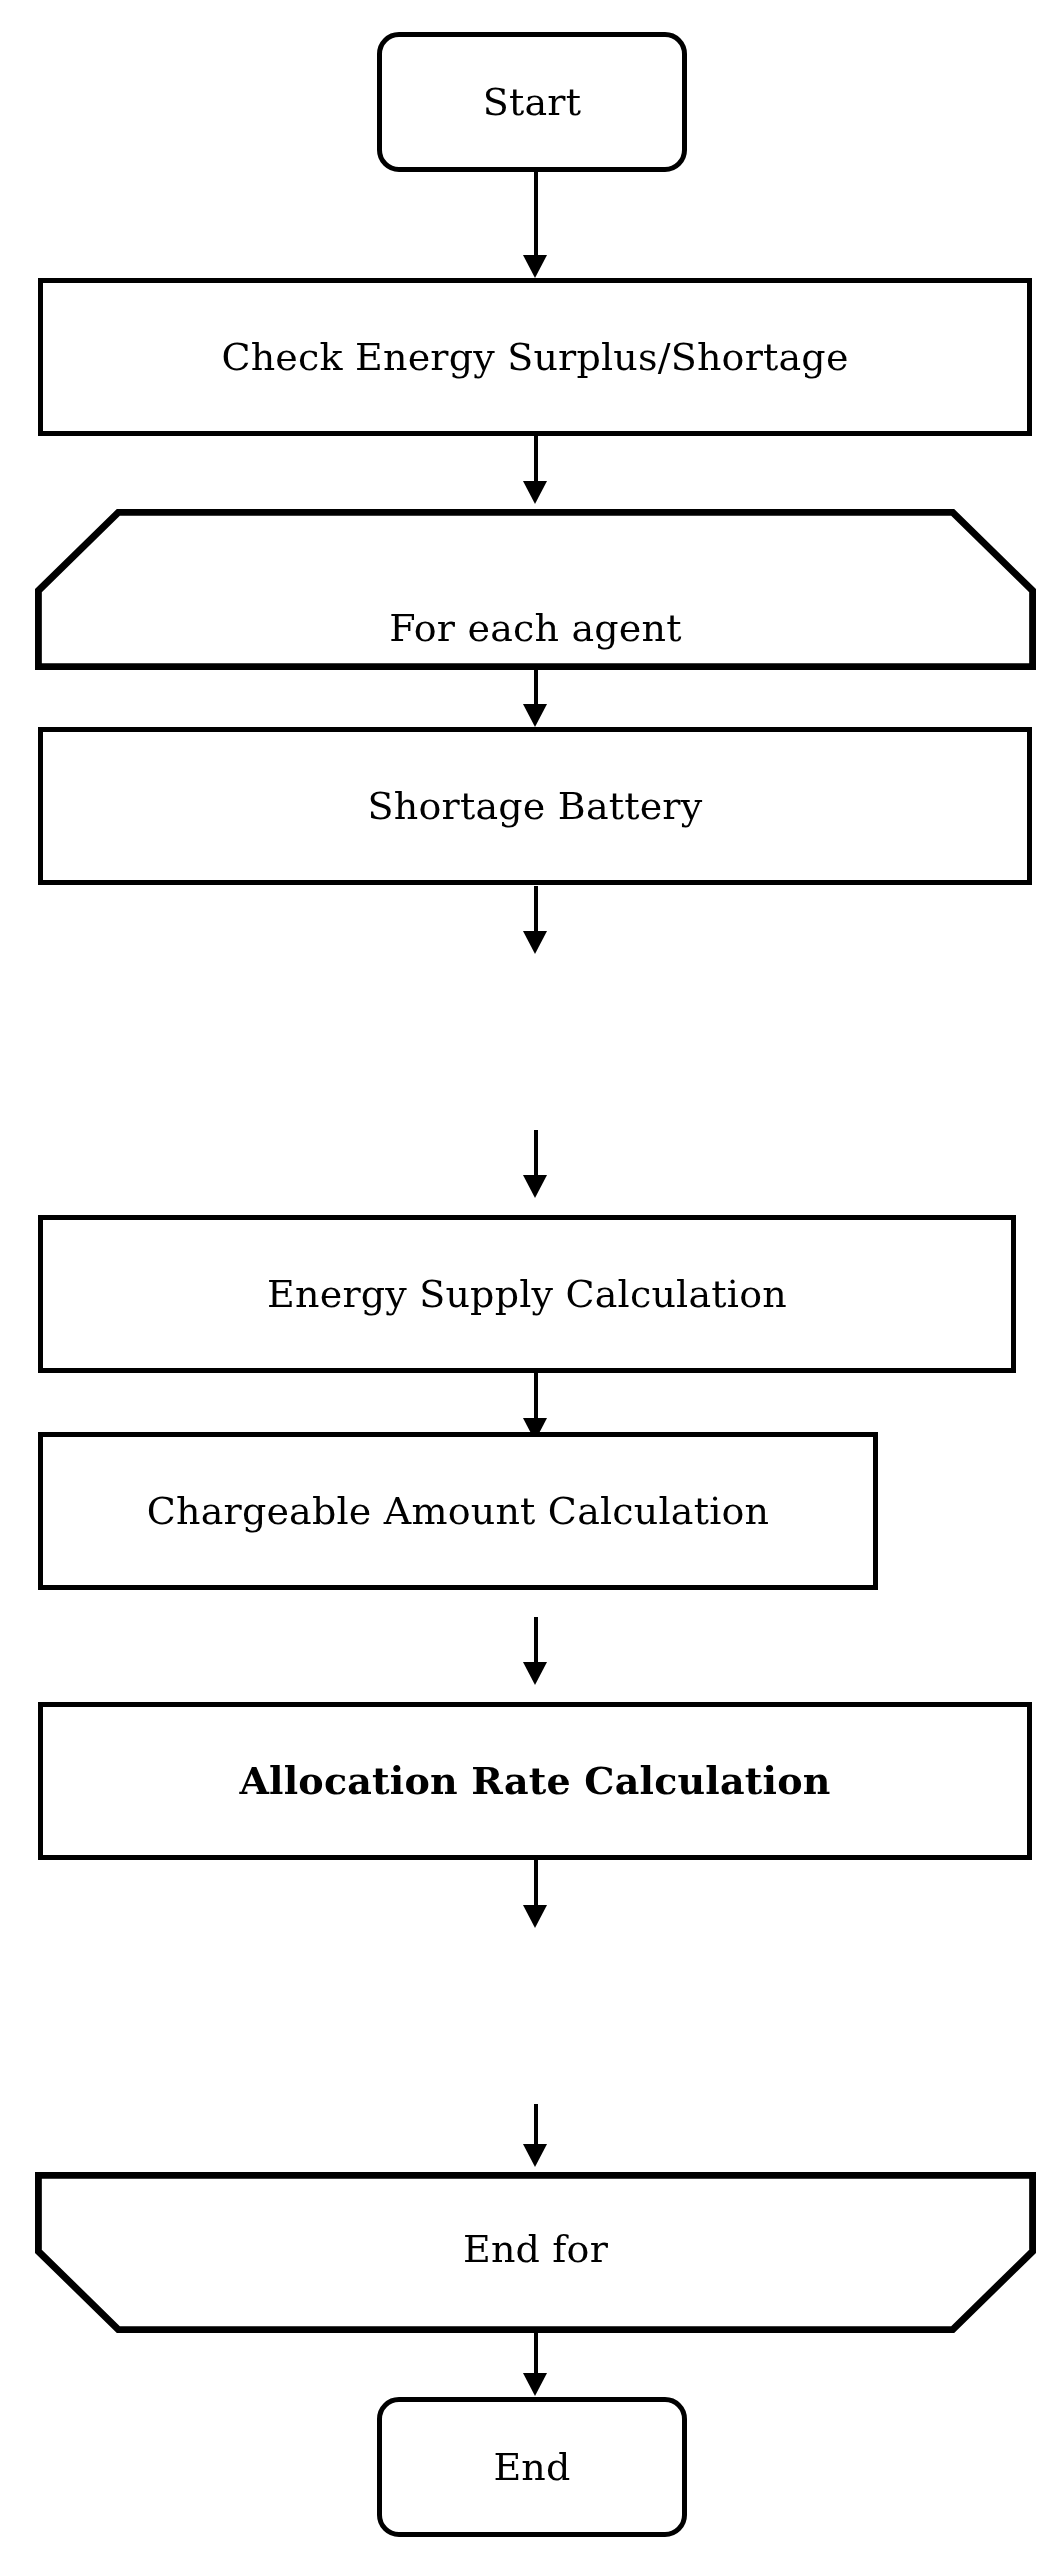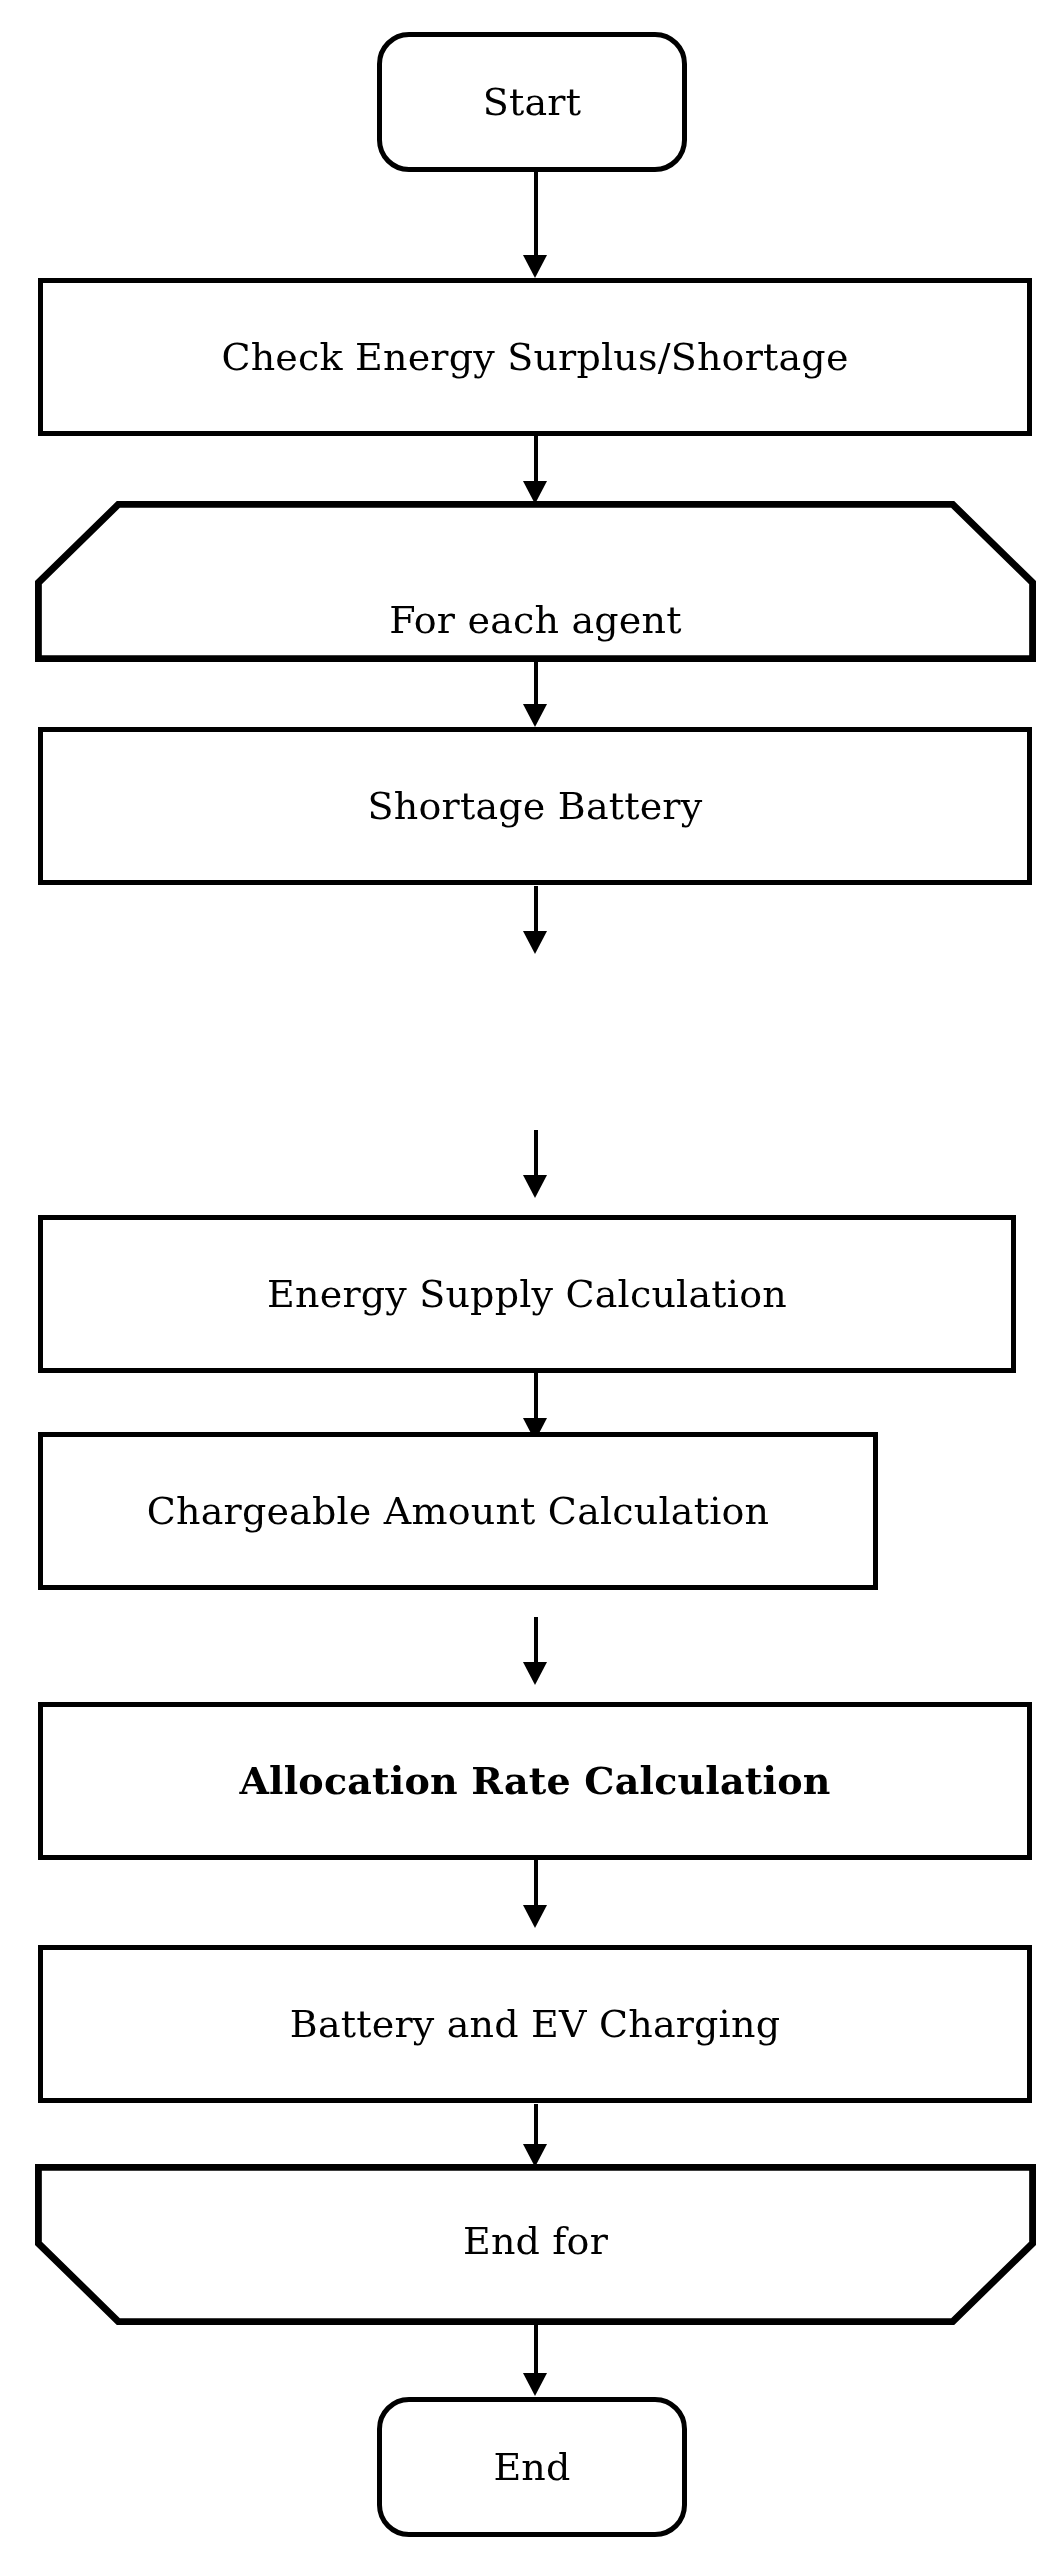--- a/index.html
+++ b/index.html
@@ -33,31 +33,32 @@
     font-size: 38px;
     line-height: 1;
     letter-spacing: 0.2px;
     color: #000000;
     white-space: nowrap;
     font-family: "DejaVu Serif", "Liberation Serif", serif;
   }
   
   .node.terminator {
     border: 5.8px solid #000000;
-    border-radius: 32px;
+    border-radius: 22px;
     background: #ffffff;
   }
   
   .node.process {
     border: 5.8px solid #000000;
     background: #ffffff;
   }
   
   .node.loop {
     background: transparent;
+    margin-top: 8px;
   }
   .node.loop svg {
     position: absolute;
     left: 0;
     top: 0;
     width: 100%;
     height: 100%;
     z-index: 1;
   }
   .node.loop .node-label {
@@ -158,23 +159,20 @@
 
   <div class="node process" style="left:38px; top:1702px; width:994px; height:158px;font-weight:bold;">
     <span class="node-label">Allocation Rate Calculation</span>
   </div>
 
   <div class="connector" style="left:534px; top:1860px; width:4.2px; height:68px;">
     <div class="shaft" style="height:48px;"></div>
     <div class="head" style="top:45px;"></div>
   </div>
 
-  <div class="node process" style="left:38px; top:1945px; width:994px; height:158px;">
-    <span class="node-label">Battery and EV Charging</span>
-  </div>
 
   <div class="connector" style="left:534px; top:2104px; width:4.2px; height:63px;">
     <div class="shaft" style="height:43px;"></div>
     <div class="head" style="top:40px;"></div>
   </div>
 
   <div class="node loop" style="left:35px; top:2164px; width:1001px; height:161px;">
     <svg viewBox="0 0 1200 193" preserveAspectRatio="none">
       <polygon points="4,4 1196,4 1196,95 1100,189 100,189 4,95" fill="#ffffff" stroke="#000000" stroke-width="7" stroke-linejoin="miter" vector-effect="non-scaling-stroke"></polygon>
     </svg>

